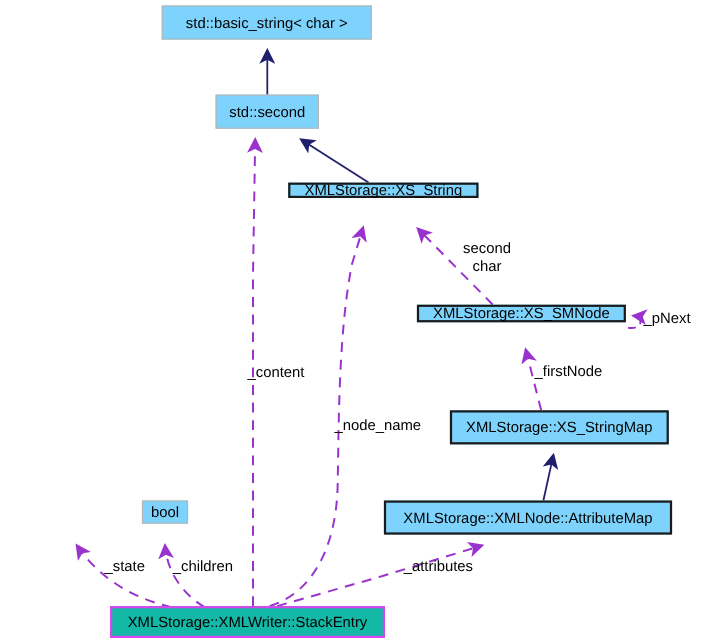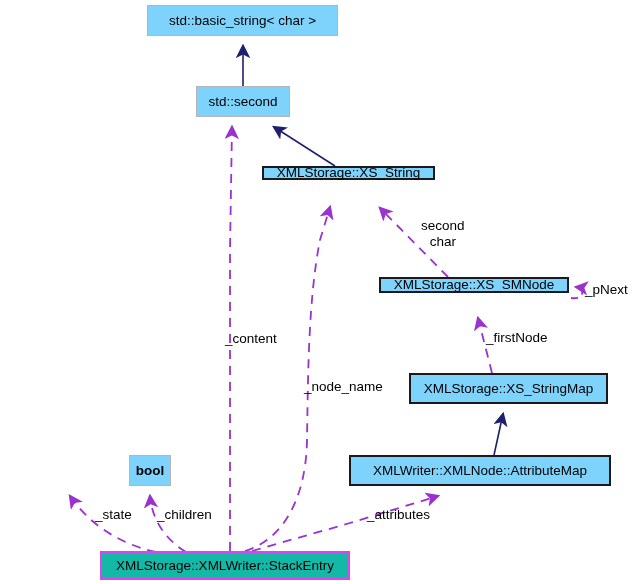--- a/index.html
+++ b/index.html
@@ -107,25 +107,25 @@
 
   <div class="node strong" style="left:379px; top:277px; width:190px; height:16px;">
     <span>XMLStorage::XS_SMNode</span>
   </div>
 
   <div class="node strong" style="left:409px; top:373px; width:199px; height:31px;">
     <span>XMLStorage::XS_StringMap</span>
   </div>
 
   <div class="node strong" style="left:349px; top:455px; width:262px; height:31px;">
-    <span>XMLWriter::XMLNode::AttributeMap</span>
+    <span>XMLStorage::XMLNode::AttributeMap</span>
   </div>
 
 
-  <div class="node" style="left:129px; top:455px; width:42px; height:31px;font-weight:bold;">
+  <div class="node" style="left:129px; top:455px; width:42px; height:21px;">
     <span>bool</span>
   </div>
 
   <div class="node current" style="left:100px; top:551px; width:250px; height:29px;">
     <span>XMLStorage::XMLWriter::StackEntry</span>
   </div>
 
   <div class="edge-label" style="left:421px; top:218px; text-align:center;">
     <div>second</div>
     <div>char</div>

